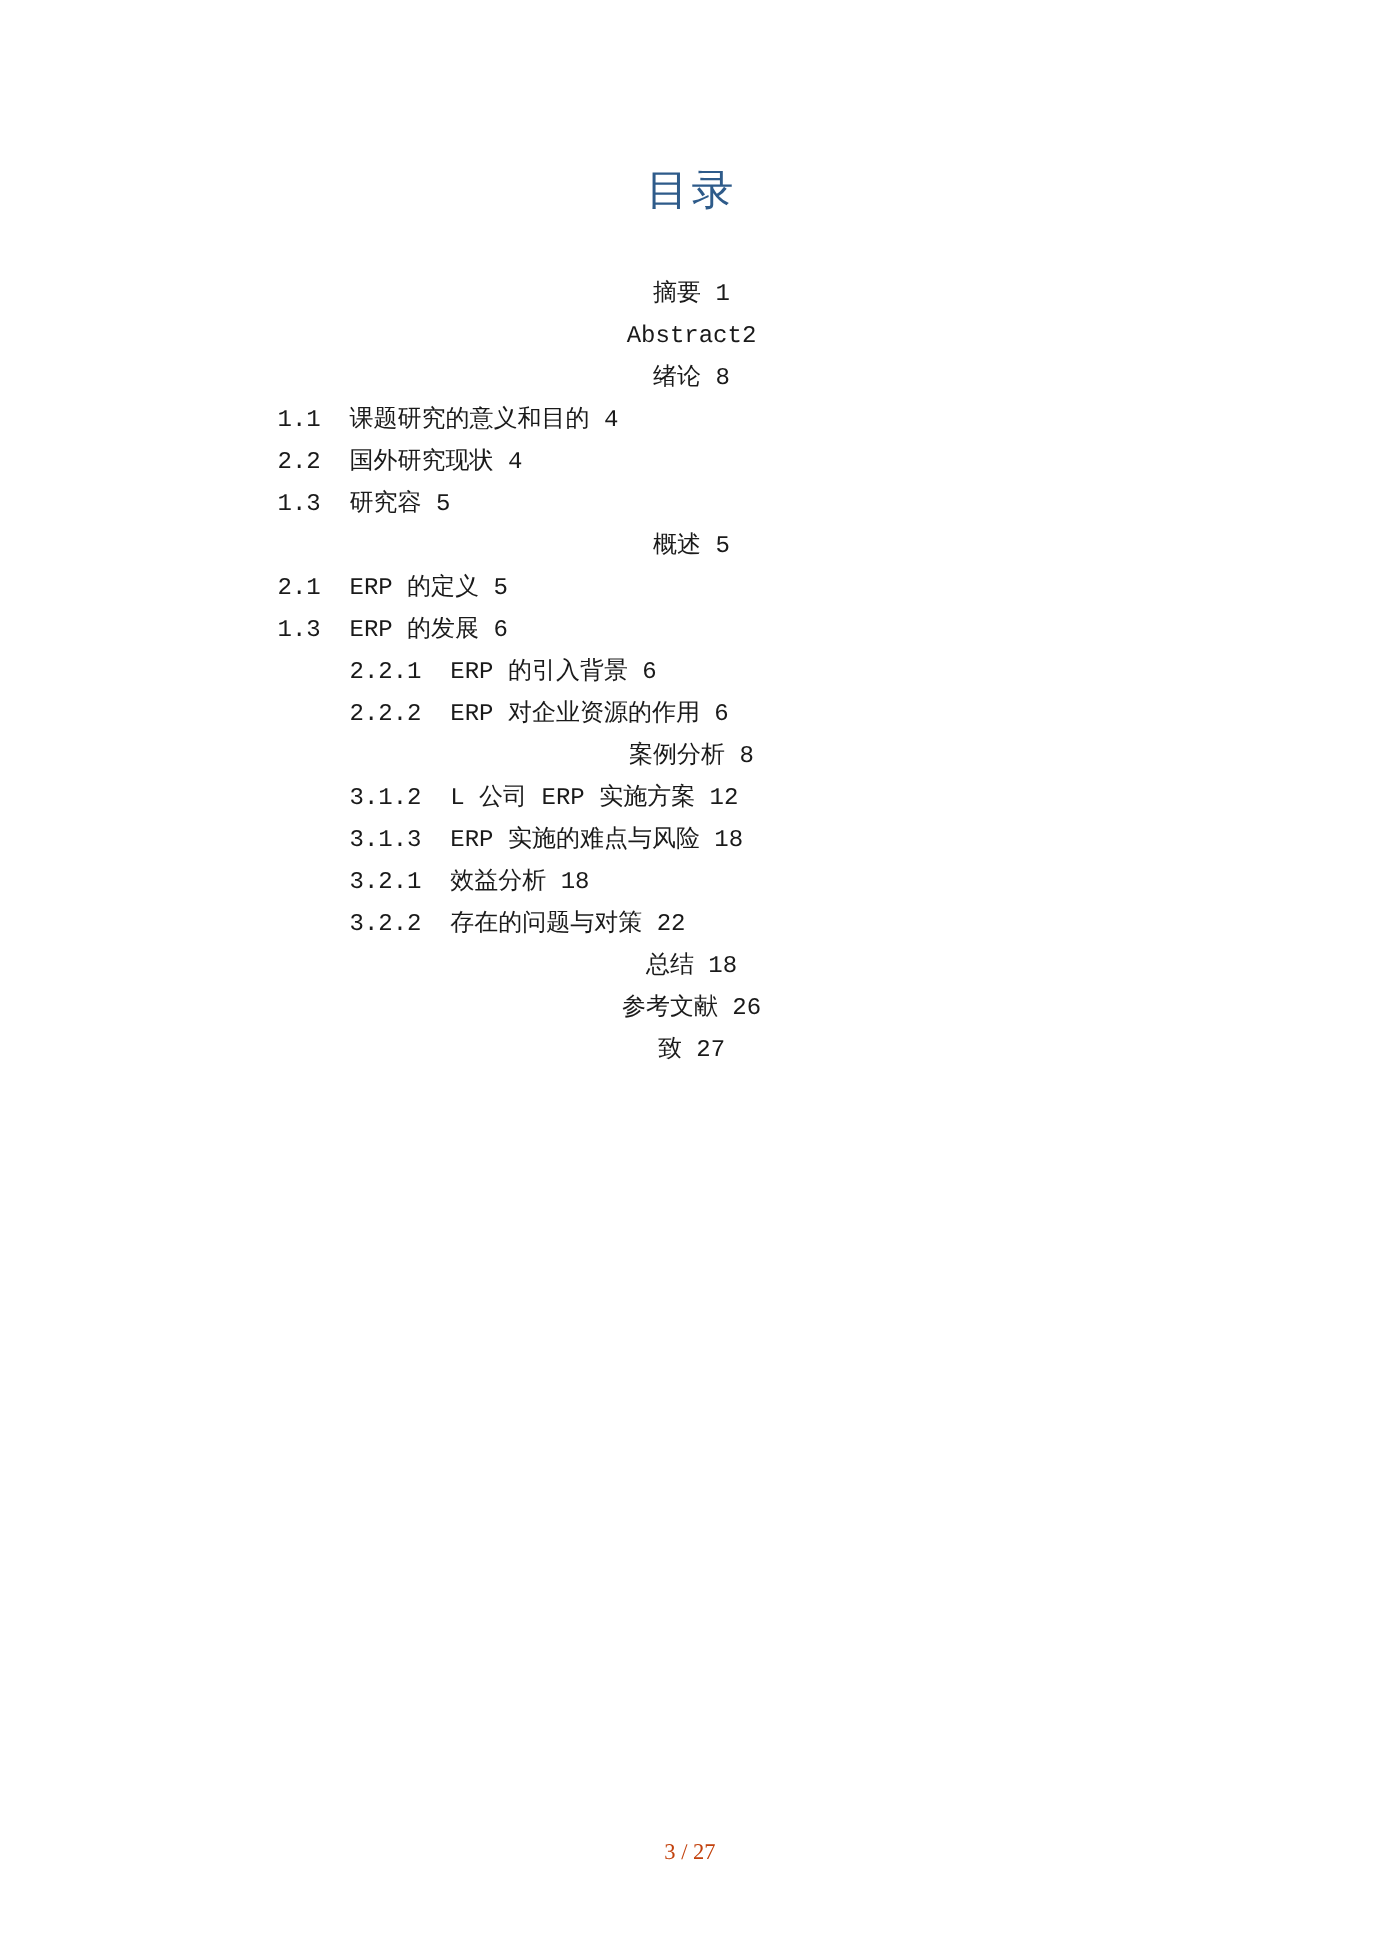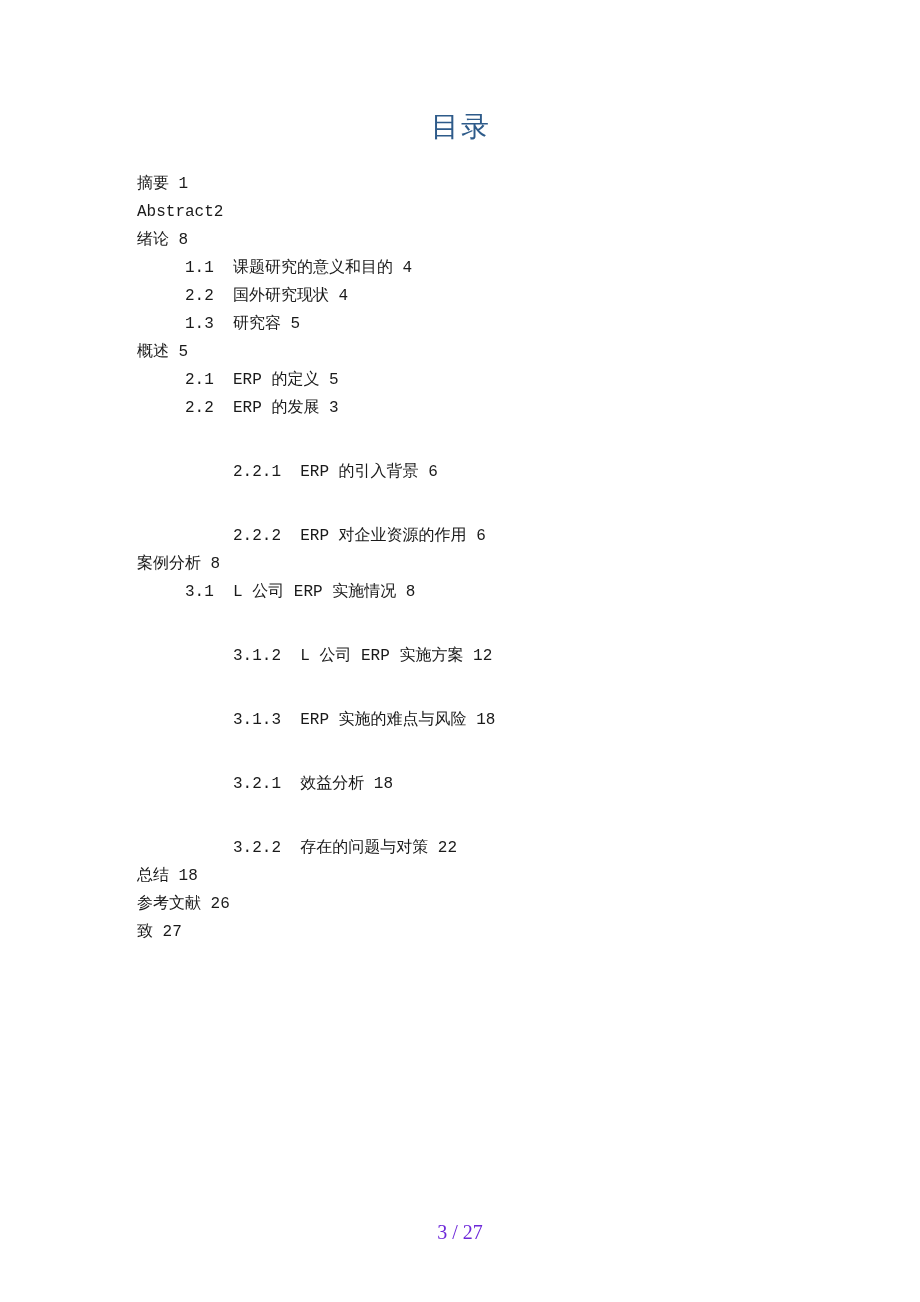--- a/index.html
+++ b/index.html
@@ -13,61 +13,60 @@
     }
     .page {
       padding: 108px 135px 0 137px;
     }
     .title {
       text-align: center;
       font-size: 28px;
       color: #2e5b8a;
       font-weight: normal;
       letter-spacing: 2px;
-      margin-bottom: 24px;
+      margin-bottom: 36px;
       font-family: "SimSun", "宋体", serif;
     }
     .toc {
       font-size: 16px;
       line-height: 28px;
       color: #1a1a1a;
     }
-    .lvl0 { padding-left: 0; }
+    .lvl0 { padding-left: 0; text-align: center; }
     .lvl1 { padding-left: 48px; }
-    .lvl2 { padding-left: 96px; margin-top: 36px; }
+    .lvl2 { padding-left: 96px; }
     .entry { white-space: pre; font-family: "SimSun", "宋体", "Courier New", monospace; }
     .footer {
       position: absolute;
       bottom: 58px;
       width: 100%;
       text-align: center;
-      font-size: 20px;
+      font-size: 15px;
       font-family: "SimSun", "宋体", serif;
-      color: #6d28d9;
+      color: #c2410c;
     }
   </style>
 </head>
 <body>
 
 <div class="page">
   <h1 class="title">目录</h1>
   <div class="toc" id="toc-container">
       <div class="entry lvl0">摘要 1</div>
       <div class="entry lvl0">Abstract2</div>
       <div class="entry lvl0">绪论 8</div>
       <div class="entry lvl1">1.1  课题研究的意义和目的 4</div>
       <div class="entry lvl1">2.2  国外研究现状 4</div>
       <div class="entry lvl1">1.3  研究容 5</div>
       <div class="entry lvl0">概述 5</div>
       <div class="entry lvl1">2.1  ERP 的定义 5</div>
-      <div class="entry lvl1">2.2  ERP 的发展 3</div>
+      <div class="entry lvl1">1.3  ERP 的发展 6</div>
       <div class="entry lvl2">2.2.1  ERP 的引入背景 6</div>
       <div class="entry lvl2">2.2.2  ERP 对企业资源的作用 6</div>
       <div class="entry lvl0">案例分析 8</div>
-      <div class="entry lvl1">3.1  L 公司 ERP 实施情况 8</div>
       <div class="entry lvl2">3.1.2  L 公司 ERP 实施方案 12</div>
       <div class="entry lvl2">3.1.3  ERP 实施的难点与风险 18</div>
       <div class="entry lvl2">3.2.1  效益分析 18</div>
       <div class="entry lvl2">3.2.2  存在的问题与对策 22</div>
       <div class="entry lvl0">总结 18</div>
       <div class="entry lvl0">参考文献 26</div>
       <div class="entry lvl0">致 27</div>
     </div>
 </div>
 

